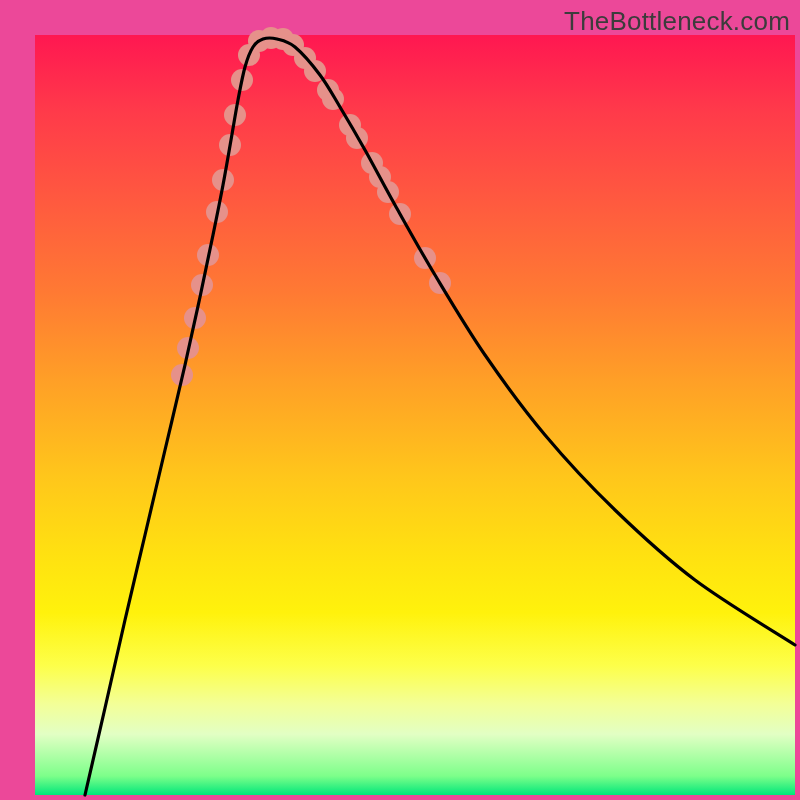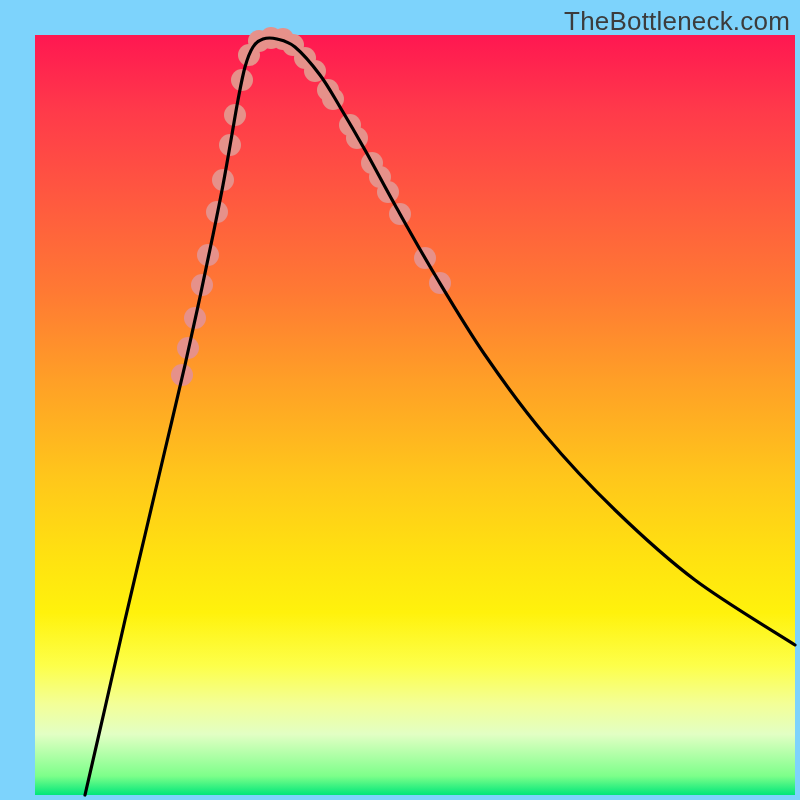--- a/index.html
+++ b/index.html
@@ -10,21 +10,21 @@
     overflow: hidden;
     background: #000;
     font-family: Arial, Helvetica, sans-serif;
   }
   .frame {
     position: absolute;
     left: 0;
     top: 0;
     width: 800px;
     height: 800px;
-    background: #7dd3fc;
+    background: #ec4899;
   }
   .plot {
     position: absolute;
     left: 35px;
     top: 35px;
     width: 760px;
     height: 760px;
     background: linear-gradient(to bottom,
       #ff1751 0%,
       #ff3a4a 10%,

